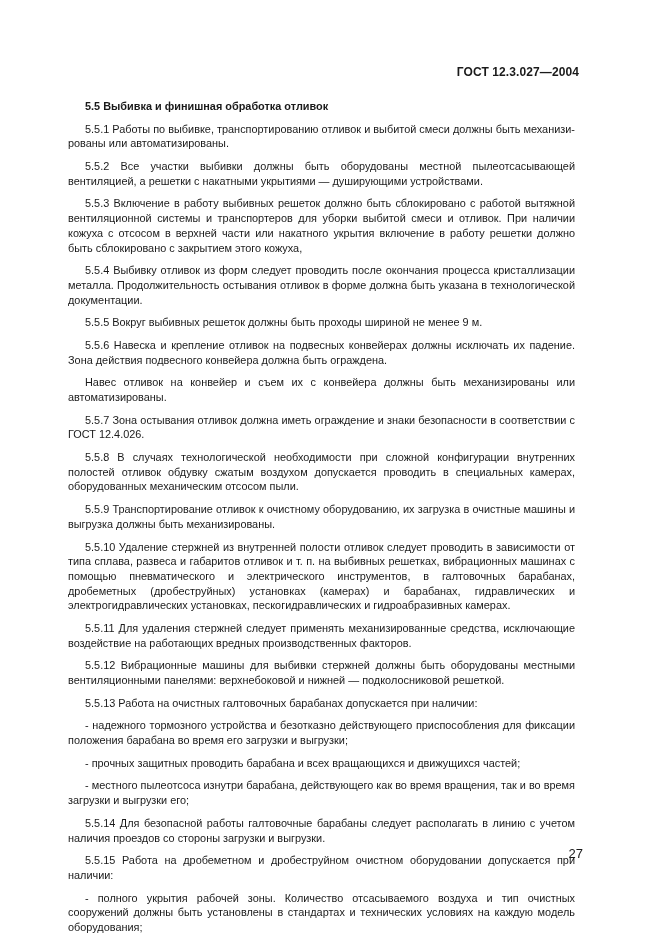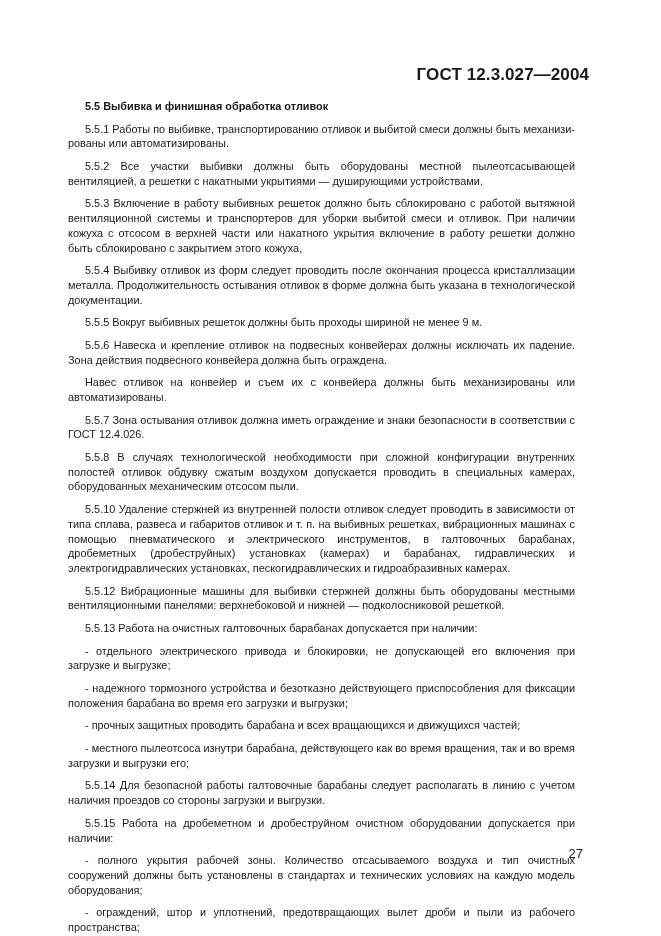--- a/index.html
+++ b/index.html
@@ -1,19 +1,19 @@
 <!DOCTYPE html>
 <html><head>
 <meta charset="utf-8">
 <style>
   html, body { margin:0; padding:0; background:#ffffff; }
   body { width:661px; height:936px; position:relative; overflow:hidden;
          font-family:"Liberation Sans", sans-serif; color:#1a1a1a; }
-  .page-header { position:absolute; top:65px; right:72px; font-weight:bold;
-                 font-size:17px; letter-spacing:0.1px; }
+  .page-header { position:absolute; top:65px; right:82px; font-weight:bold;
+                 font-size:12px; letter-spacing:0.1px; }
   .body { position:absolute; left:60px; top:91px; width:523px;
           font-size:10.9px; line-height:14.68px; }
   .body p { margin:8px; text-align:justify; text-indent:17px; hyphens:manual; }
   .body p.heading { font-weight:bold; }
   .body p.sub { text-indent:17px; }
   .page-number { position:absolute; top:846px; right:78px; font-size:13px; }
 </style>
 </head>
 <body>
 
@@ -23,24 +23,25 @@
   <p class="heading">5.5  Выбивка и финишная обработка отливок</p>
   <p>5.5.1  Работы по выбивке, транспортированию отливок и выбитой смеси должны быть механизи­рованы или автоматизированы.</p>
   <p>5.5.2  Все участки выбивки должны быть оборудованы местной пылеотсасывающей вентиляцией, а решетки с накатными укрытиями — душирующими устройствами.</p>
   <p>5.5.3  Включение в работу выбивных решеток должно быть сблокировано с работой вытяжной вен­тиляционной системы и транспортеров для уборки выбитой смеси и отливок. При наличии кожуха с отсосом в верхней части или накатного укрытия включение в работу решетки должно быть сблокирова­но с закрытием этого кожуха,</p>
   <p>5.5.4  Выбивку отливок из форм следует проводить после окончания процесса кристаллизации металла. Продолжительность остывания отливок в форме должна быть указана в технологической документации.</p>
   <p>5.5.5  Вокруг выбивных решеток должны быть проходы шириной не менее 9 м.</p>
   <p>5.5.6  Навеска и крепление отливок на подвесных конвейерах должны исключать их падение. Зона действия подвесного конвейера должна быть ограждена.</p>
   <p>Навес отливок на конвейер и съем их с конвейера должны быть механизированы или автоматизи­рованы.</p>
   <p>5.5.7  Зона остывания отливок должна иметь ограждение и знаки безопасности в соответствии с ГОСТ 12.4.026.</p>
   <p>5.5.8  В случаях технологической необходимости при сложной конфигурации внутренних полостей отливок обдувку сжатым воздухом допускается проводить в специальных камерах, оборудованных механическим отсосом пыли.</p>
+  <p>5.5.9  Транспортирование отливок к очистному оборудованию, их загрузка в очистные машины и выгрузка должны быть механизированы.</p>
   <p>5.5.10  Удаление стержней из внутренней полости отливок следует проводить в зависимости от типа сплава, развеса и габаритов отливок и т. п. на выбивных решетках, вибрационных машинах с помощью пневматического и электрического инструментов, в галтовочных барабанах, дробеметных (дробеструйных) установках (камерах) и барабанах, гидравлических и электрогидравлических установ­ках, пескогидравлических и гидроабразивных камерах.</p>
+  <p>5.5.11  Для удаления стержней следует применять механизированные средства, исключающие воздействие на работающих вредных производственных факторов.</p>
   <p>5.5.12  Вибрационные машины для выбивки стержней должны быть оборудованы местными вен­тиляционными панелями: верхнебоковой и нижней — подколосниковой решеткой.</p>
   <p>5.5.13  Работа на очистных галтовочных барабанах допускается при наличии:</p>
-  <p class="sub">- отдельного электрического привода и блокировки, не допускающей его включения при загрузке и выгрузке;</p>
   <p class="sub">- надежного тормозного устройства и безотказно действующего приспособления для фиксации положения барабана во время его загрузки и выгрузки;</p>
   <p class="sub">- прочных защитных проводить барабана и всех вращающихся и движущихся частей;</p>
   <p class="sub">- местного пылеотсоса изнутри барабана, действующего как во время вращения, так и во время загрузки и выгрузки его;</p>
   <p>5.5.14  Для безопасной работы галтовочные барабаны следует располагать в линию с учетом наличия проездов со стороны загрузки и выгрузки.</p>
   <p>5.5.15  Работа на дробеметном и дробеструйном очистном оборудовании допускается при наличии:</p>
   <p class="sub">- полного укрытия рабочей зоны. Количество отсасываемого воздуха и тип очистных сооружений должны быть установлены в стандартах и технических условиях на каждую модель оборудования;</p>
   <p class="sub">- ограждений, штор и уплотнений, предотвращающих вылет дроби и пыли из рабочего простран­ства;</p>
   <p class="sub">- блокировки, исключающей работу дробеметных и дробеструйных аппаратов при выключенной вентиляции;</p>
 </div>
 

